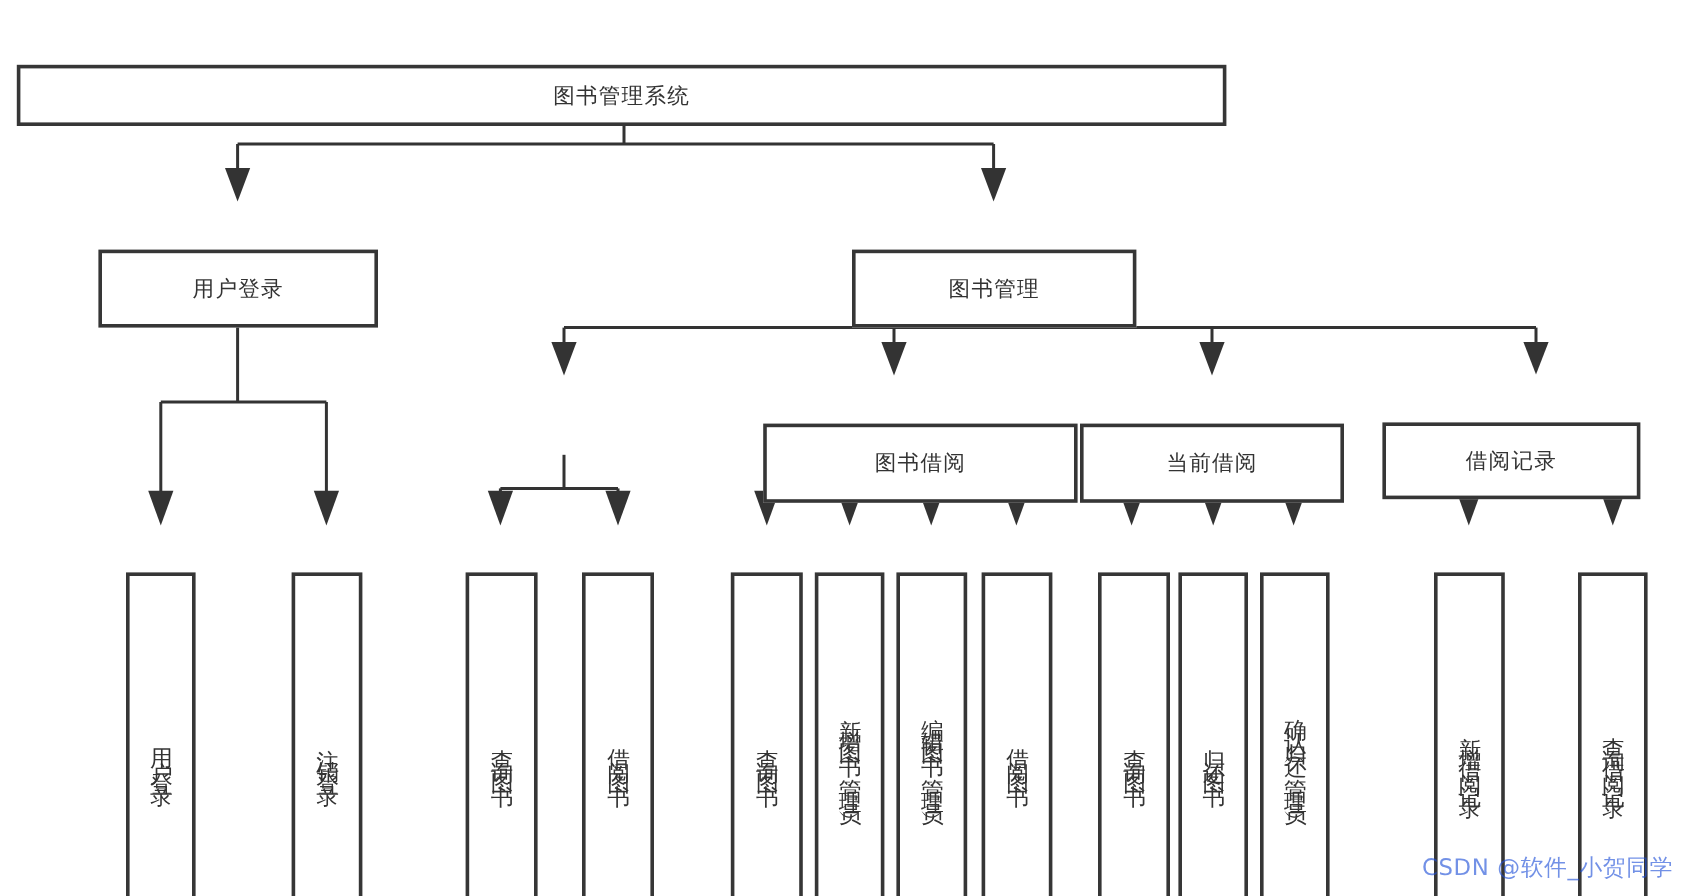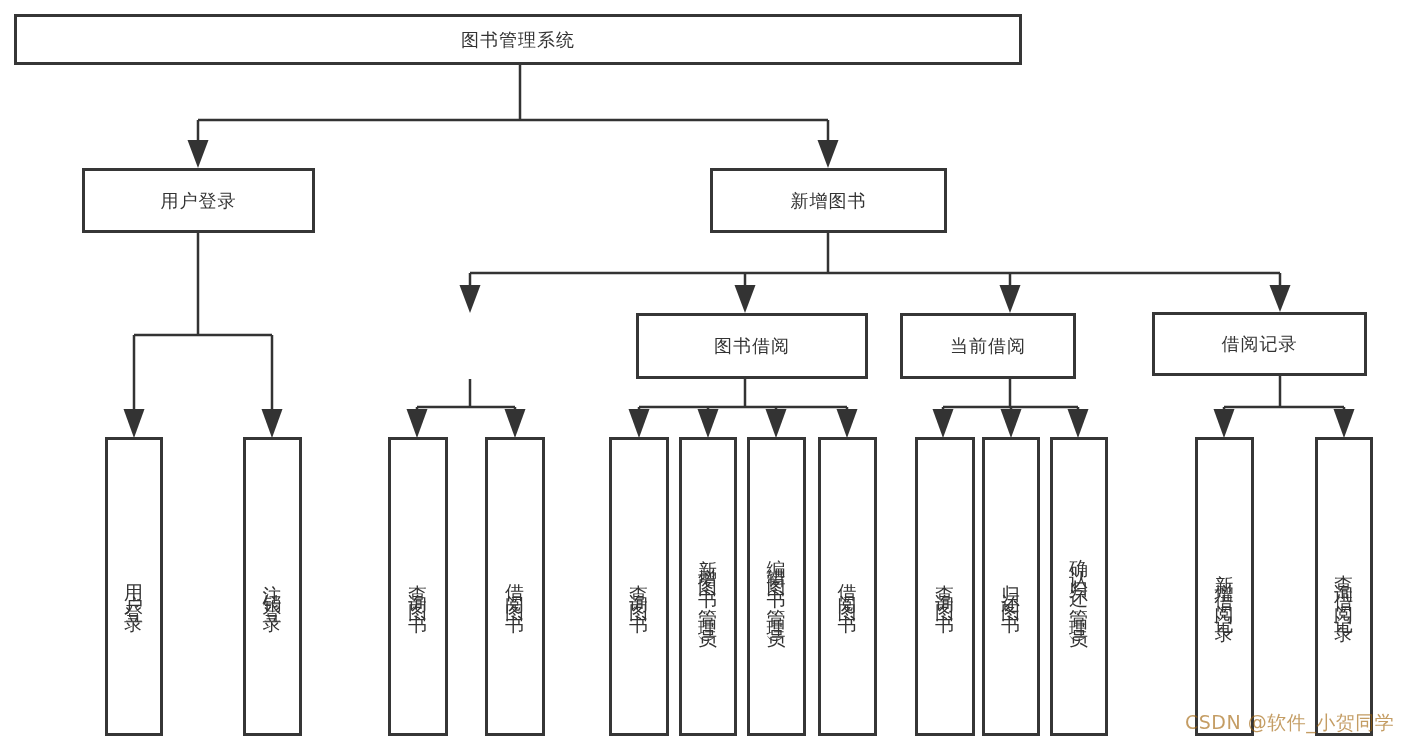--- a/index.html
+++ b/index.html
@@ -15,35 +15,36 @@
   .node{
     position:absolute;
     box-sizing:border-box;
     border:3px solid #363636;
     background:#ffffff;
     display:flex;
     align-items:center;
     justify-content:center;
     z-index:2;
     text-align:center;
+    margin-top:40px;
   }
   .node.h{font-size:18px;letter-spacing:1px;}
   .node.v{
     font-size:19px;
     writing-mode:vertical-rl;
     letter-spacing:10px;
     line-height:1;
     padding-top:4px;
   }
   .watermark{
     position:absolute;
     left:1185px;top:710px;
     z-index:3;
     font-size:19px;
-    color:#a16207;
+    color:#1d4ed8;
     opacity:0.62;
     white-space:nowrap;
     letter-spacing:0.5px;
   }
 </style>
 </head>
 <body>
 
 <div class="canvas">
 
@@ -121,27 +122,27 @@
   </svg>
 
   <div class="node h" style="left:14px;top:14px;width:1008px;height:51px">
     <span>图书管理系统</span>
   </div>
 
   <div class="node h" style="left:82px;top:168px;width:233px;height:65px">
     <span>用户登录</span>
   </div>
   <div class="node h" style="left:710px;top:168px;width:237px;height:65px">
-    <span>新增图书</span>
+    <span>图书管理</span>
   </div>
 
-  <div class="node h" style="left:636px;top:313px;width:232px;height:66px">
+  <div class="node h" style="left:636px;top:313px;width:262px;height:66px">
     <span>图书借阅</span>
   </div>
-  <div class="node h" style="left:900px;top:313px;width:176px;height:66px">
+  <div class="node h" style="left:900px;top:313px;width:220px;height:66px">
     <span>当前借阅</span>
   </div>
   <div class="node h" style="left:1152px;top:312px;width:215px;height:64px">
     <span>借阅记录</span>
   </div>
 
   <div class="node v" style="left:105px;top:437px;width:58px;height:299px">
     <span>用户登录</span>
   </div>
   <div class="node v" style="left:243px;top:437px;width:59px;height:299px">

